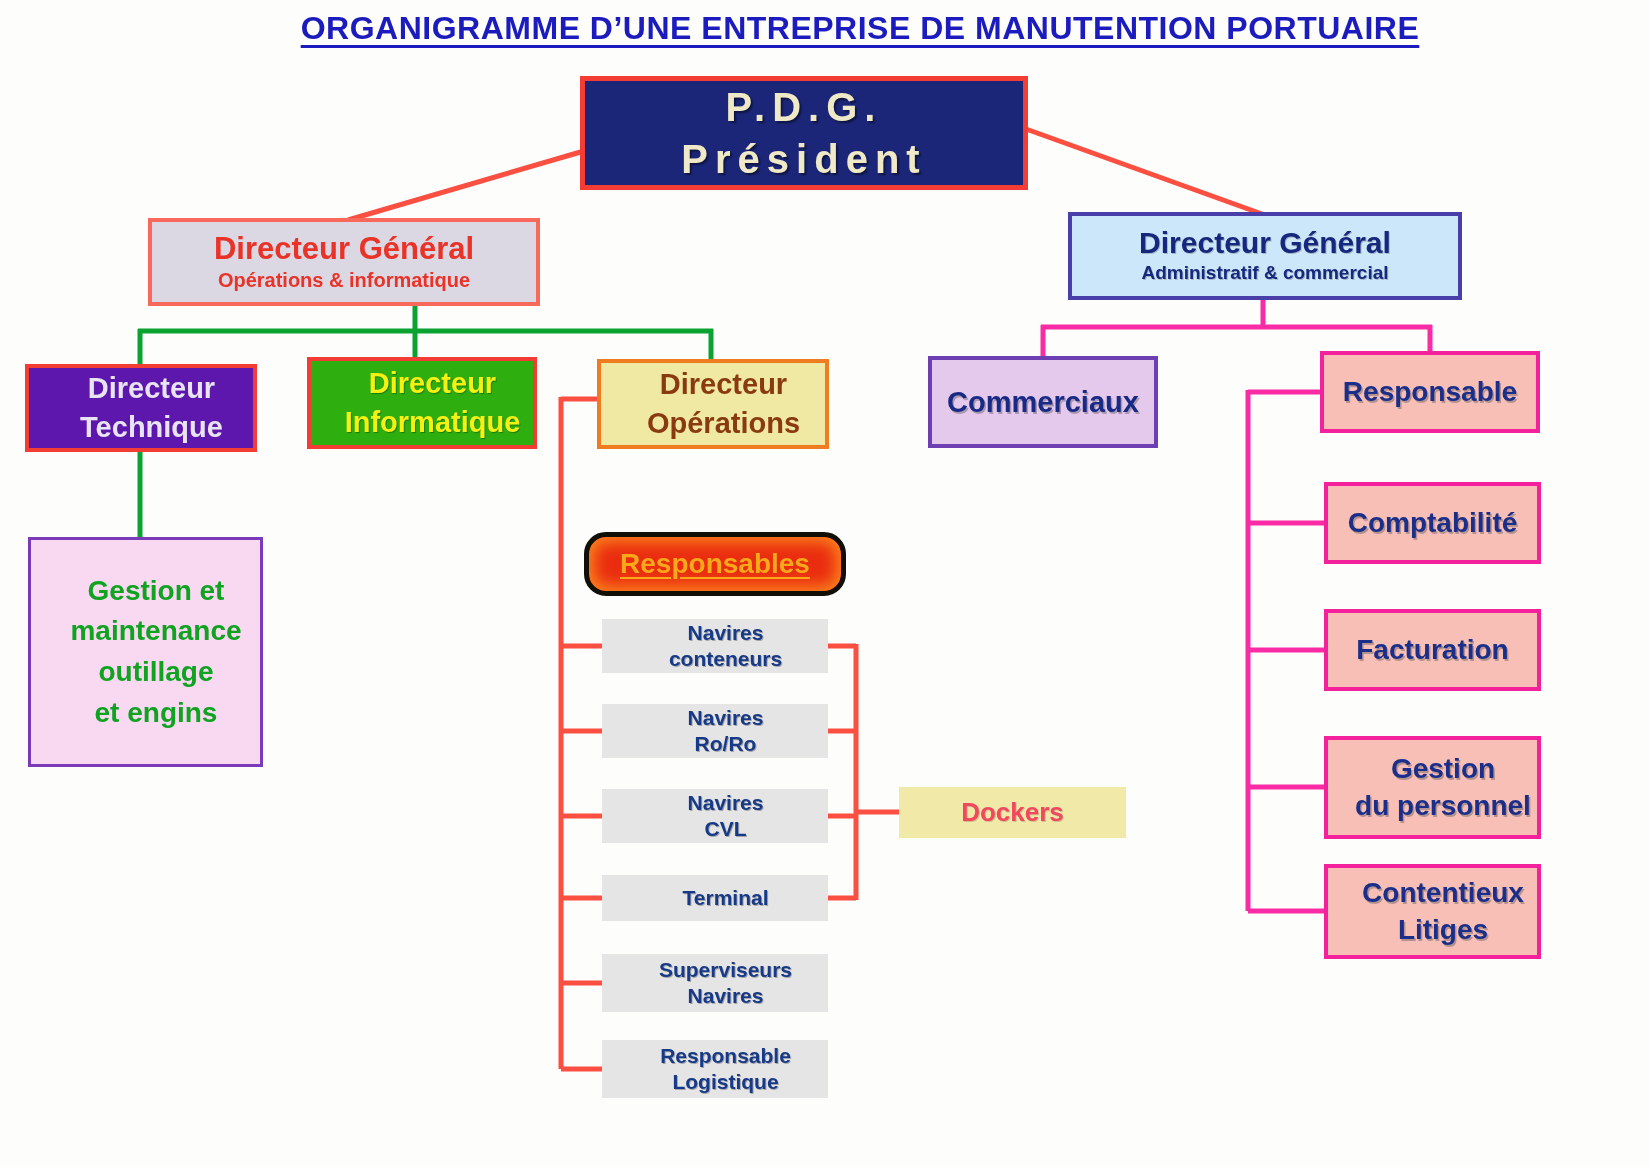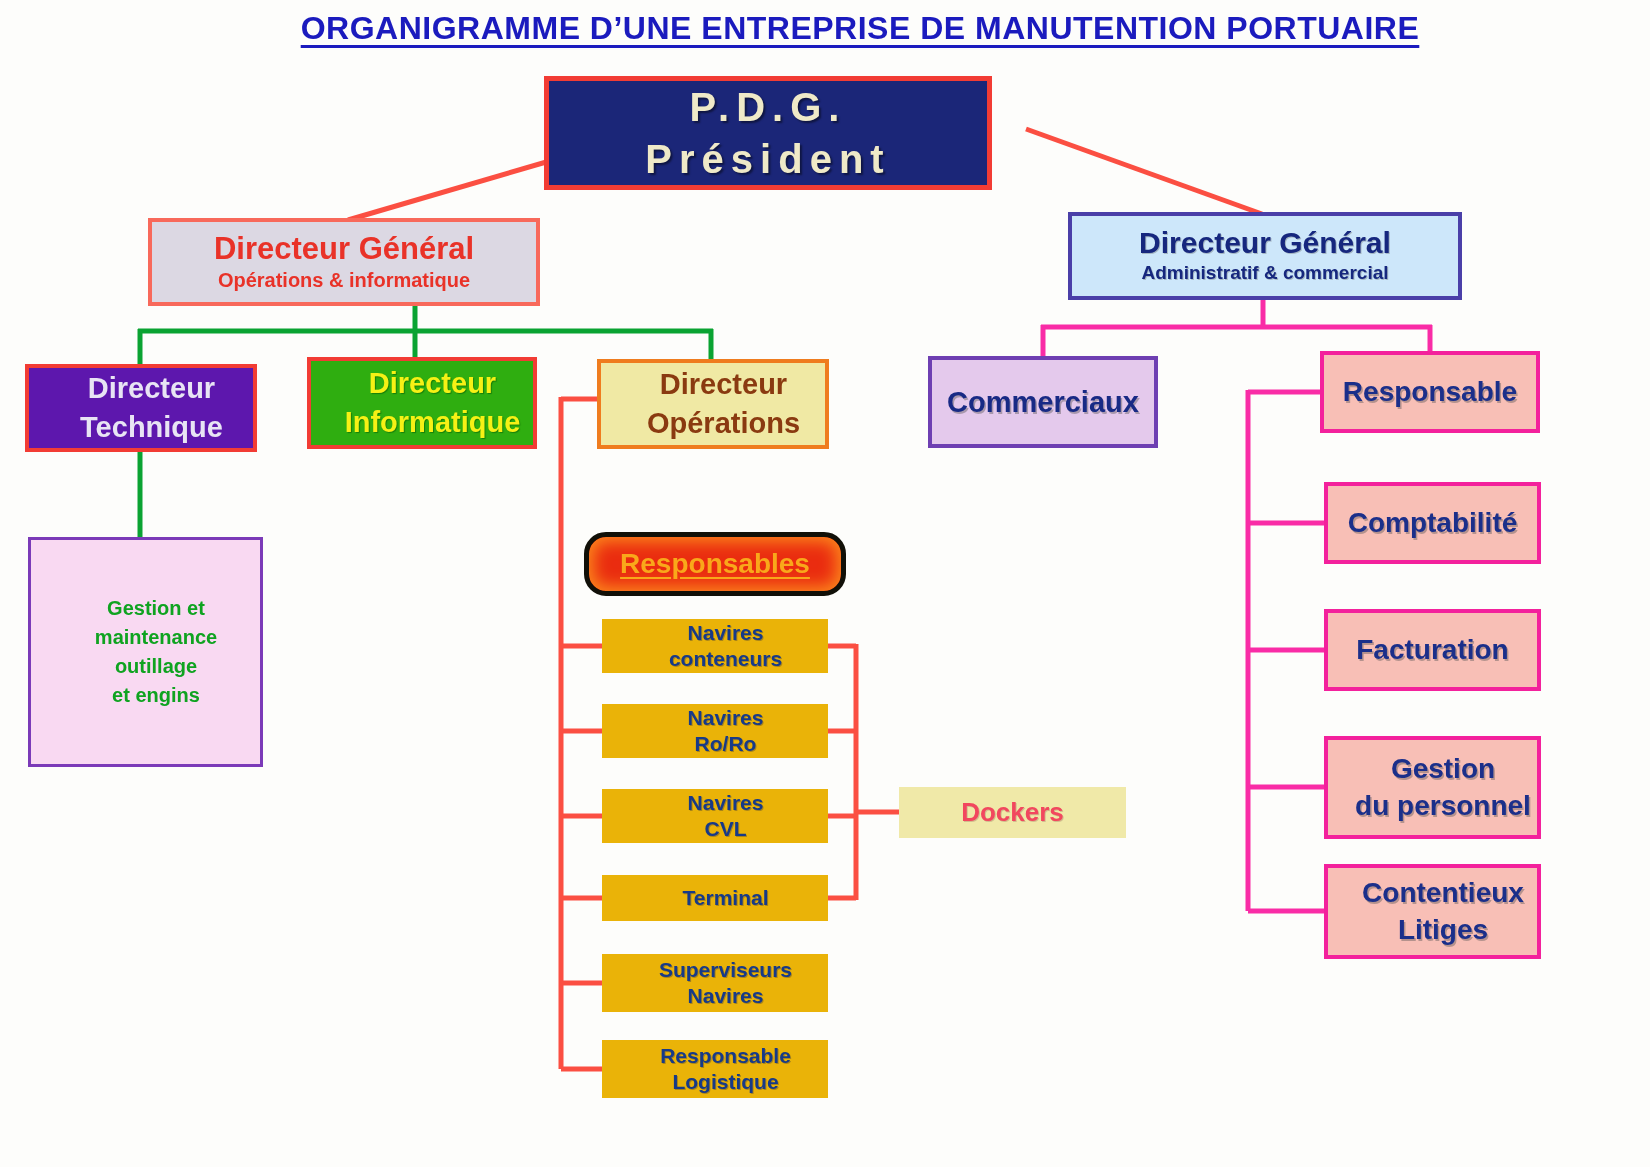--- a/index.html
+++ b/index.html
@@ -79,34 +79,34 @@
     background: #f0e9a4;
     border: 4px solid #ef7c1e;
     color: #8a3a10;
     font-size: 29px;
     line-height: 1.35;
   }
   .gestion {
     background: #f9d9f2;
     border: 3px solid #7b3ab8;
     color: #0fa320;
-    font-size: 20px;
+    font-size: 28px;
     line-height: 1.45;
   }
   .responsables {
     background: #ea2c10;
     box-shadow: inset 0 0 16px 5px rgba(255,150,30,0.85);
     border: 5px solid #111008;
     color: #f9a81a;
     font-size: 28px;
     text-decoration: underline;
     text-underline-offset: 4px;
   }
   .blue-node {
-    background: #eab308;
+    background: #e5e5e5;
     color: #173a88;
     font-size: 21px;
     line-height: 1.25;
     text-shadow: 1px 1px 0 rgba(50,50,60,0.35);
   }
   .dockers {
     background: #f0e9a8;
     color: #f2475e;
     font-size: 26px;
     text-shadow: 1px 1px 0 rgba(120,60,60,0.25);
@@ -171,21 +171,21 @@
       <line x1="1430" y1="325" x2="1430" y2="354"></line>
       <line x1="1322" y1="392" x2="1248" y2="392"></line>
       <line x1="1248" y1="390" x2="1248" y2="911"></line>
       <line x1="1248" y1="523" x2="1326" y2="523"></line>
       <line x1="1248" y1="650" x2="1326" y2="650"></line>
       <line x1="1248" y1="787" x2="1326" y2="787"></line>
       <line x1="1248" y1="911" x2="1326" y2="911"></line>
     </g>
   </svg>
 
-  <div class="box pdg" style="left:544px; top:76px; width:448px; height:114px;">
+  <div class="box pdg" style="left:580px; top:76px; width:448px; height:114px;">
     <div>P.D.G.</div>
     <div>Président</div>
   </div>
 
   <div class="box dg-ops" style="left:148px; top:218px; width:392px; height:88px;">
     <div class="t1">Directeur Général</div>
     <div class="t2">Opérations &amp; informatique</div>
   </div>
 
   <div class="box dg-admin" style="left:1068px; top:212px; width:394px; height:88px;">

